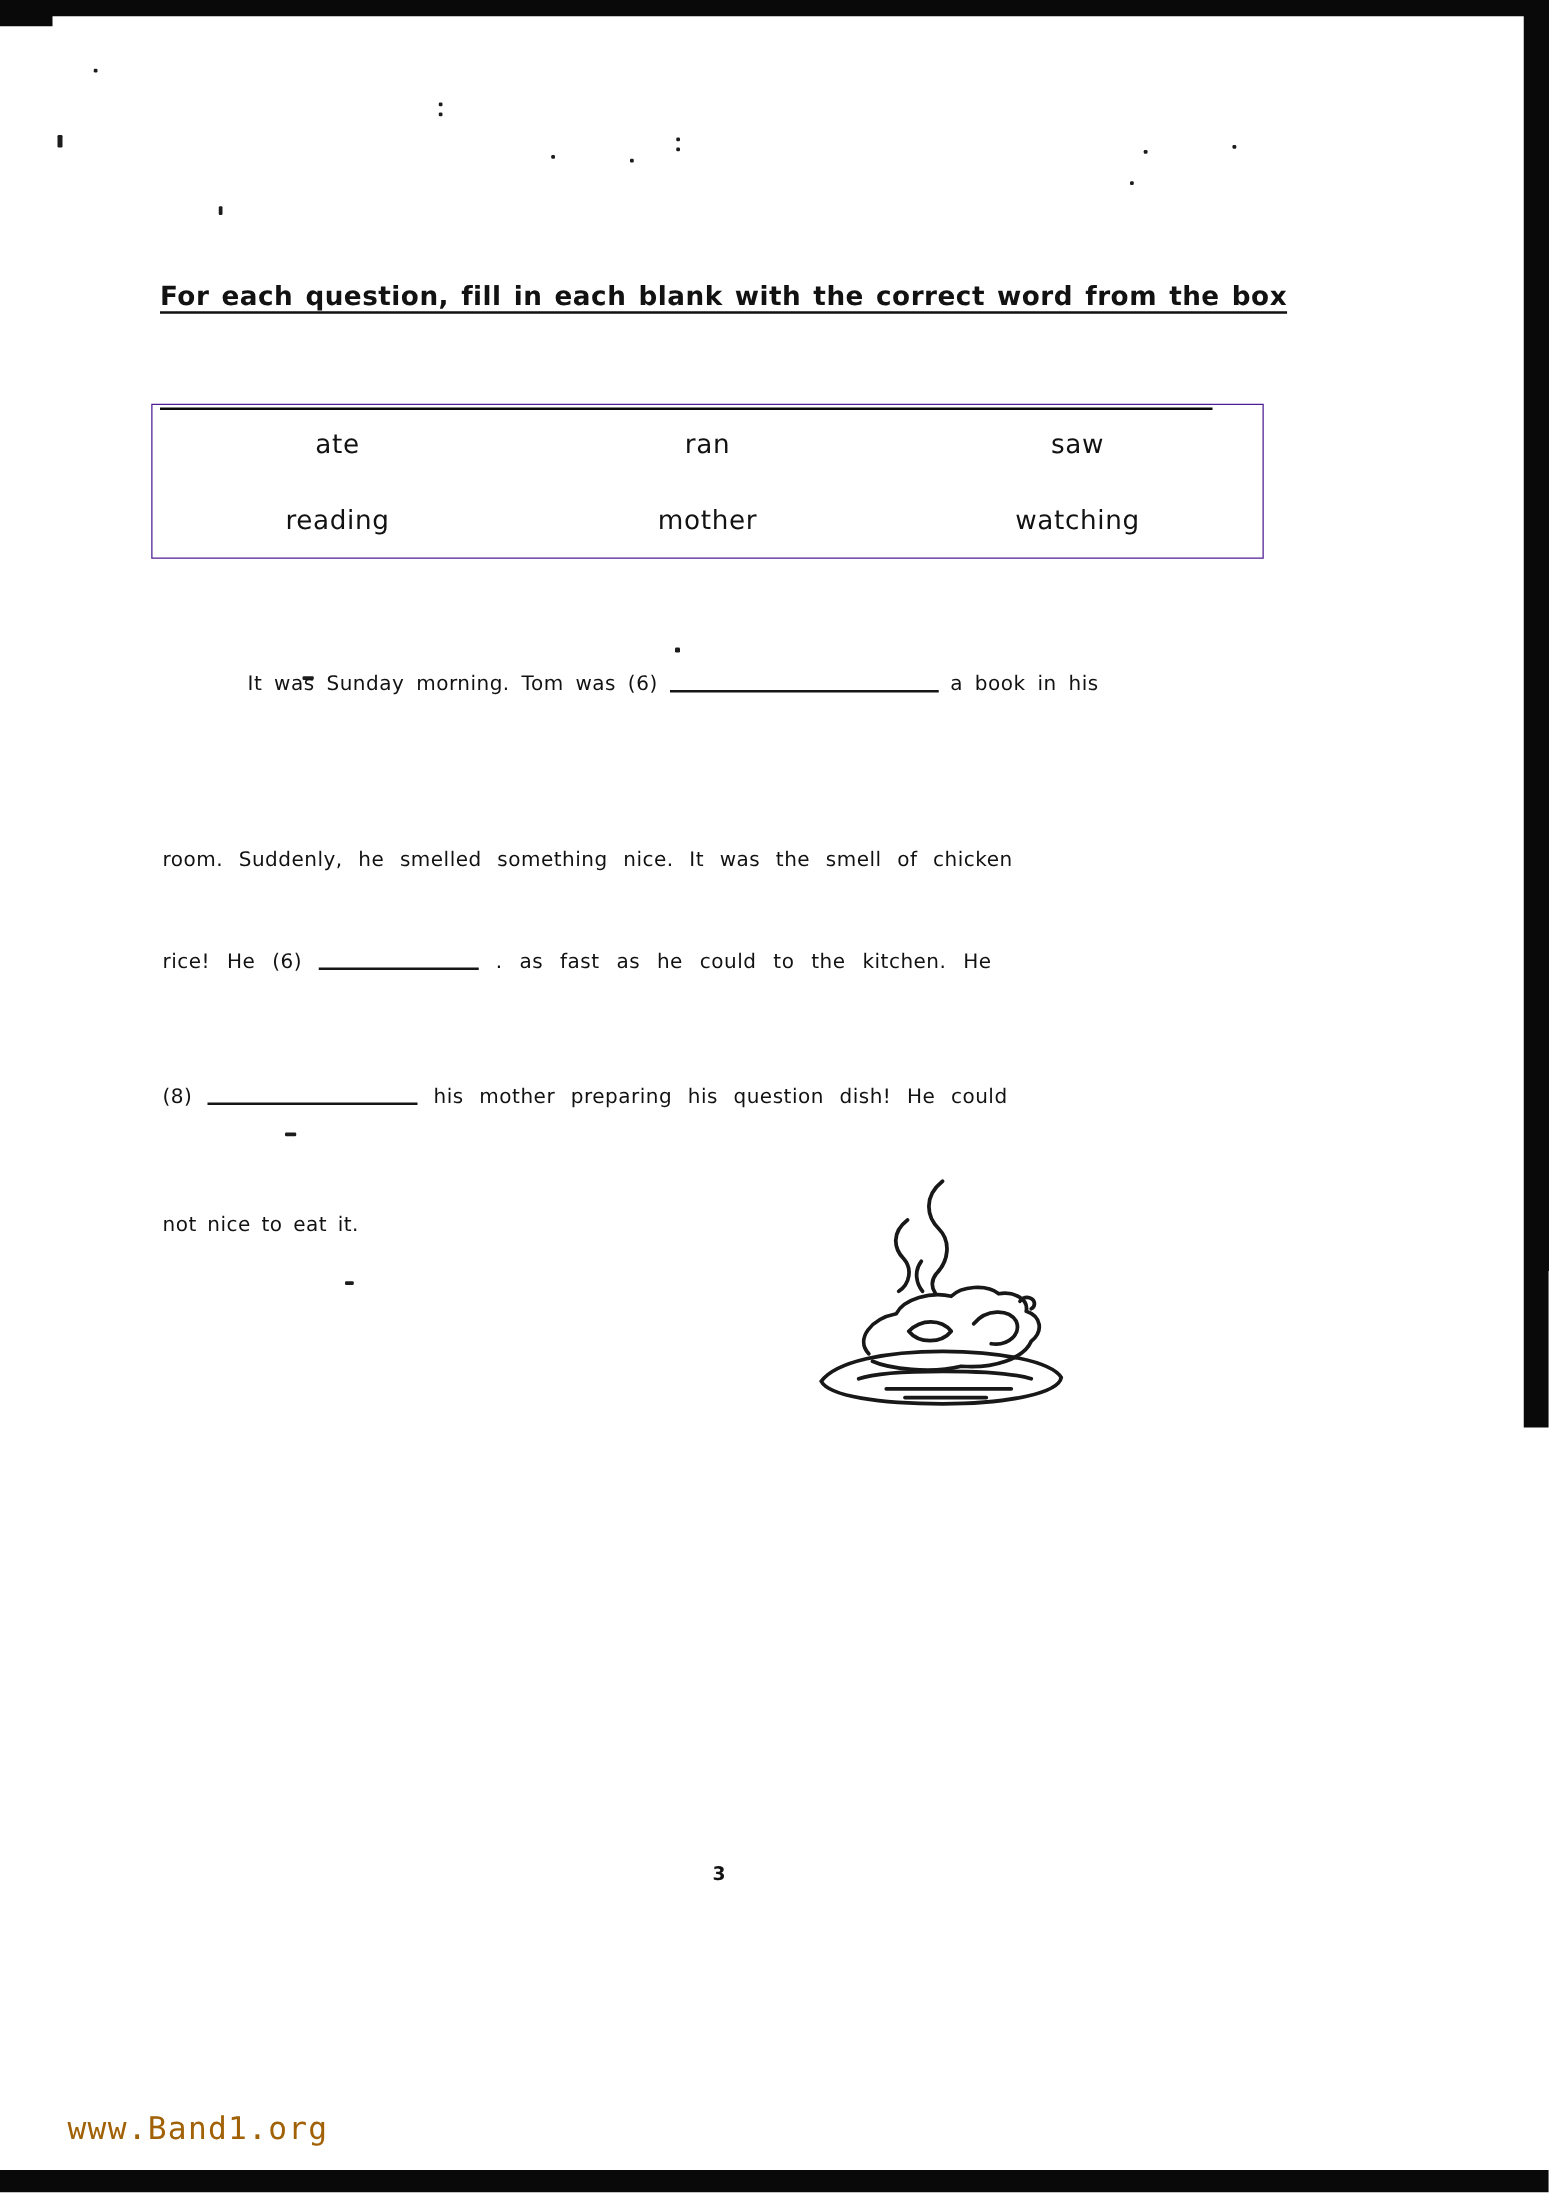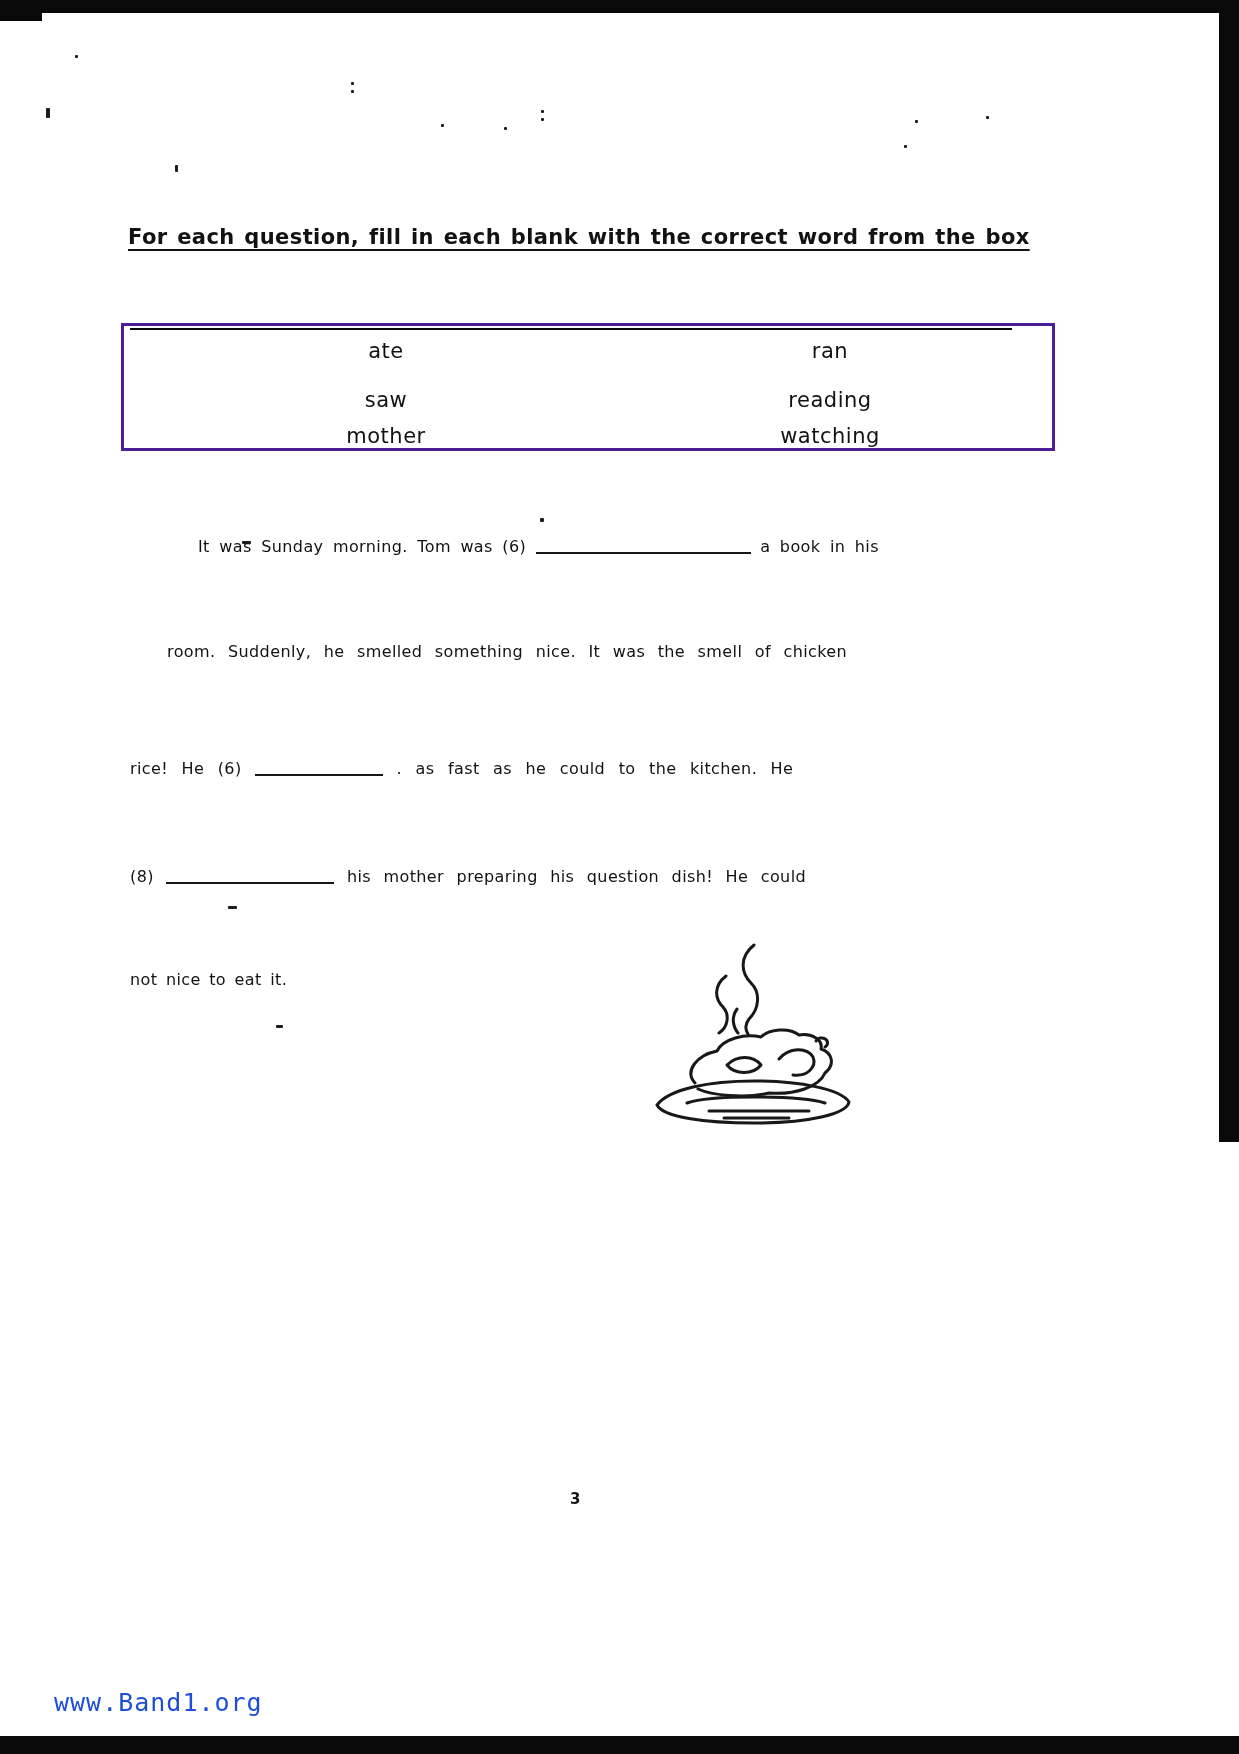--- a/index.html
+++ b/index.html
@@ -23,56 +23,56 @@
     font-size:21px;font-weight:bold;letter-spacing:.4px;word-spacing:2px;
     line-height:34px;
   }
   .instructions .uline{
     text-decoration:underline;text-decoration-thickness:2px;text-underline-offset:5px;margin-top:40px;
   }
 
   
   .word-box{
     position:absolute;left:121px;top:323px;width:888px;height:122px;
-    border:3px solid #4c1d95;background:#fff;
-    display:grid;grid-template-columns:1fr 1fr;grid-template-rows:1fr 1fr;
+    border:1px solid #4c1d95;background:#fff;
+    display:grid;grid-template-columns:1fr 1fr 1fr;grid-template-rows:1fr 1fr;
     align-items:center;justify-items:center;
-    font-size:21px;letter-spacing:.5px;padding-left:40px;
+    font-size:21px;letter-spacing:.5px;
   }
   .word-box::before{
     content:"";position:absolute;left:6px;right:40px;top:2px;height:2px;background:#0a0a0a;
   }
 
   
   .story-line{
     position:absolute;left:130px;width:900px;font-size:16px;letter-spacing:.4px;
     word-spacing:6px;white-space:nowrap;
   }
   .sl1{top:530px;padding-left:68px;word-spacing:4px;}
-  .sl2{top:642px;word-spacing:7px;margin-left:37px;}
+  .sl2{top:678px;word-spacing:7px;}
   .sl3{top:752px;word-spacing:8px;}
   .sl4{top:860px;word-spacing:7px;}
   .sl5{top:970px;word-spacing:3px;}
   .blank{
     display:inline-block;border-bottom:2px solid #161616;height:20px;
     vertical-align:baseline;transform:translateY(2px);
   }
   .b6{width:215px;}
   .b7{width:128px;}
   .b8{width:168px;}
 
   
   .illustration{position:absolute;left:648px;top:942px;width:212px;height:192px;}
   .illustration svg{display:block;}
 
   
   .page-number{position:absolute;left:570px;top:1490px;font-size:15px;font-weight:bold;}
   .footer-url{
     position:absolute;left:54px;top:1688px;
-    font-family:"DejaVu Sans Mono", monospace;font-size:25px;color:#1d4ed8;letter-spacing:1px;
+    font-family:"DejaVu Sans Mono", monospace;font-size:25px;color:#a16207;letter-spacing:1px;
   }
 </style>
 </head>
 <body>
 
 <div class="bar bar-top"></div>
 <div class="bar bar-top-notch"></div>
 <div class="bar bar-right"></div>
 <div class="bar bar-bottom"></div>
 

